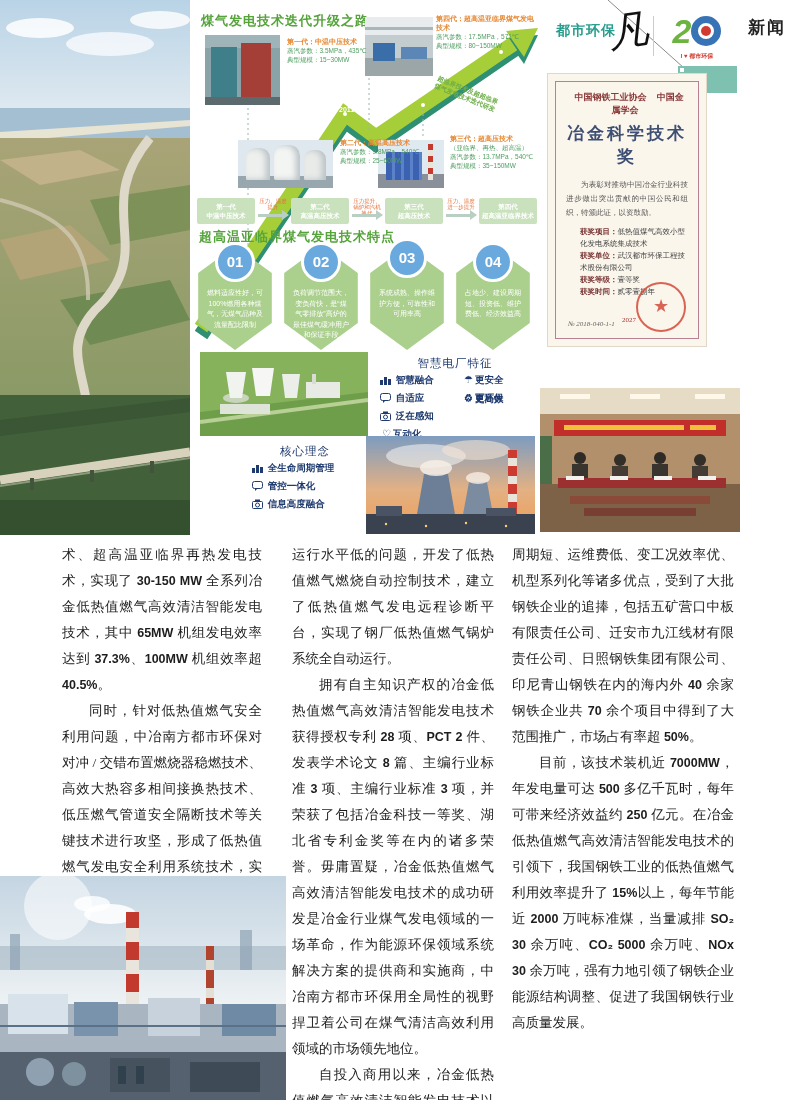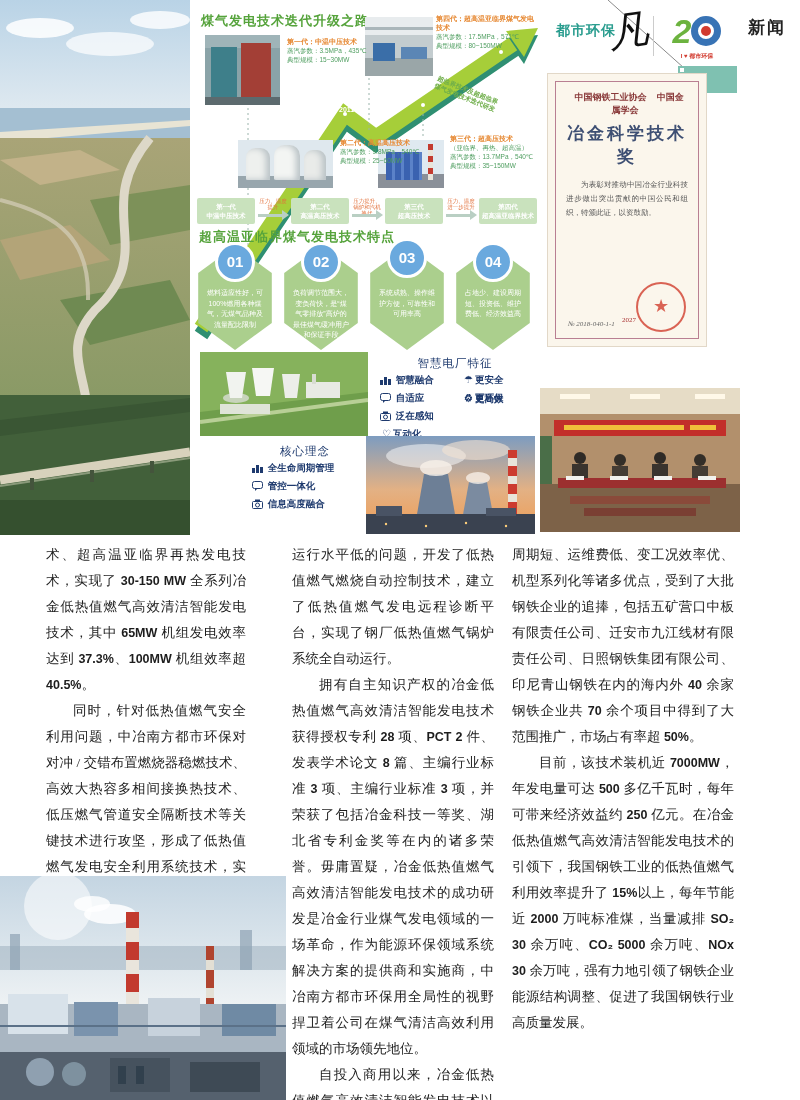--- a/index.html
+++ b/index.html
@@ -244,20 +244,26 @@
 </div>
 
 <div class="abs cert">
   <div class="cert-inner">
     <div class="cert-assoc">
       <span>中国钢铁工业协会</span>
       <span>中国金属学会</span>
     </div>
     <div class="cert-award">冶金科学技术奖</div>
     <div class="cert-body">为表彰对推动中国冶金行业科技进步做出突出贡献的中国公民和组织，特颁此证，以资鼓励。</div>
+    <div class="cert-fields">
+      <div class="cert-field"><b>获奖项目：</b><span>低热值煤气高效小型化发电系统集成技术</span></div>
+      <div class="cert-field"><b>获奖单位：</b><span>武汉都市环保工程技术股份有限公司</span></div>
+      <div class="cert-field"><b>获奖等级：</b><span>壹等奖</span></div>
+      <div class="cert-field"><b>获奖时间：</b><span>贰零壹捌年</span></div>
+    </div>
     <div class="cert-serial">№ 2018-040-1-1</div>
     <div class="cert-year">2027</div>
     <div class="seal">★</div>
   </div>
 </div>
 
 <svg class="abs photo" style="left:200px;top:352px" width="168" height="84" viewBox="0 0 168 84">
   <rect width="168" height="84" fill="#86b25c"></rect>
   <polygon points="0,60 168,40 168,84 0,84" fill="#6f9e4b"></polygon>
   <path d="M0 70 L168 48" stroke="#b8cf96" stroke-width="4"></path>
@@ -382,21 +388,21 @@
     <rect x="152" y="78" width="16" height="13" fill="#443c34"></rect>
   <rect x="18" y="90" width="168" height="10" fill="#9c2f2f"></rect>
   <rect x="26" y="88" width="18" height="4" fill="#f2f2ee"></rect>
     <rect x="70" y="88" width="18" height="4" fill="#f2f2ee"></rect>
   <rect x="114" y="88" width="18" height="4" fill="#f2f2ee"></rect>
     <rect x="158" y="88" width="18" height="4" fill="#f2f2ee"></rect>
   <rect x="30" y="108" width="140" height="8" fill="#8a4a3a"></rect>
   <rect x="44" y="120" width="112" height="8" fill="#7a3f33"></rect>
 </svg>
 
-<div class="abs col" style="left:46px;top:542px;width:200px">
+<div class="abs col" style="left:62px;top:542px;width:200px">
   <p><span>术、超高温亚临界再热发电技术，实现了 </span><b>30-150 MW</b><span> 全系列冶金低热值燃气高效清洁智能发电技术，其中 </span><b>65MW</b><span> 机组发电效率达到 </span><b>37.3%</b><span>、</span><b>100MW</b><span> 机组效率超 </span><b>40.5%</b><span>。</span></p>
   <p class="ind"><span>同时，针对低热值燃气安全利用问题，中冶南方都市环保对对冲 / 交错布置燃烧器稳燃技术、高效大热容多相间接换热技术、低压燃气管道安全隔断技术等关键技术进行攻坚，形成了低热值燃气发电安全利用系统技术，实现了低热值燃气的稳定燃烧；针对企业低热值燃气电厂自动化</span></p>
 </div>
 <div class="abs col" style="left:292px;top:542px;width:202px">
   <p><span>运行水平低的问题，开发了低热值燃气燃烧自动控制技术，建立了低热值燃气发电远程诊断平台，实现了钢厂低热值燃气锅炉系统全自动运行。</span></p>
   <p class="ind"><span>拥有自主知识产权的冶金低热值燃气高效清洁智能发电技术获得授权专利 </span><b>28</b><span> 项、</span><b>PCT 2</b><span> 件、发表学术论文 </span><b>8</b><span> 篇、主编行业标准 </span><b>3</b><span> 项、主编行业标准 </span><b>3</b><span> 项，并荣获了包括冶金科技一等奖、湖北省专利金奖等在内的诸多荣誉。毋庸置疑，冶金低热值燃气高效清洁智能发电技术的成功研发是冶金行业煤气发电领域的一场革命，作为能源环保领域系统解决方案的提供商和实施商，中冶南方都市环保用全局性的视野捍卫着公司在煤气清洁高效利用领域的市场领先地位。</span></p>
   <p class="ind"><span>自投入商用以来，冶金低热值燃气高效清洁智能发电技术以其建设</span></p>
 </div>
 <div class="abs col" style="left:512px;top:542px;width:222px">
   <p><span>周期短、运维费低、变工况效率优、机型系列化等诸多优点，受到了大批钢铁企业的追捧，包括五矿营口中板有限责任公司、迁安市九江线材有限责任公司、日照钢铁集团有限公司、印尼青山钢铁在内的海内外 </span><b>40</b><span> 余家钢铁企业共 </span><b>70</b><span> 余个项目中得到了大范围推广，市场占有率超 </span><b>50%</b><span>。</span></p>

